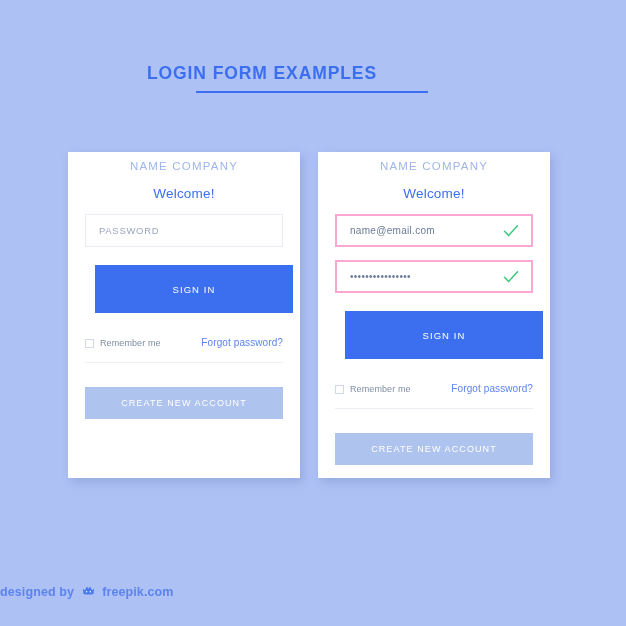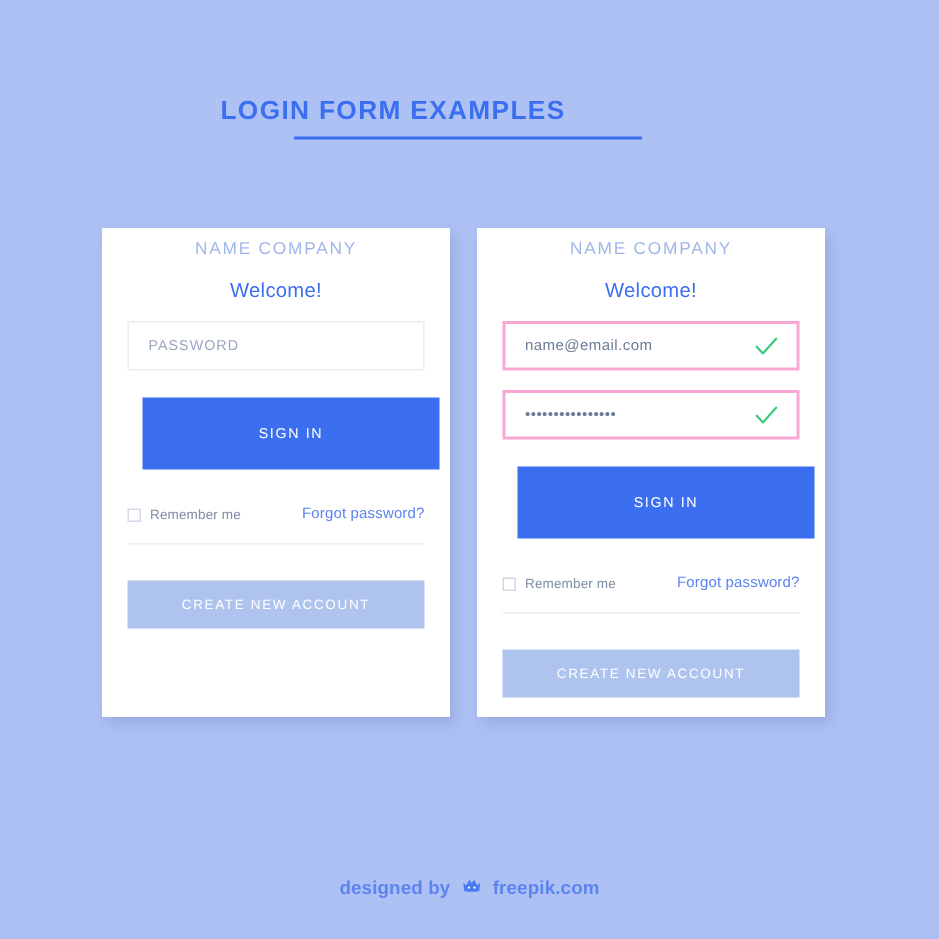--- a/index.html
+++ b/index.html
@@ -194,21 +194,21 @@
     cursor: pointer;
     padding: 16px;
   }
 
   
   .footer {
     position: absolute;
     top: 583px;
     left: 0;
     width: 626px;
-    text-align: center;
+    text-align: left;
     font-size: 12.5px;
     font-weight: bold;
     color: #5c84ef;
     letter-spacing: 0.1px;
   }
   .footer span, .footer .fp-logo { vertical-align: middle; }
   .fp-logo { display: inline-block; margin: 0 3px; }
 </style>
 </head>
 <body>

